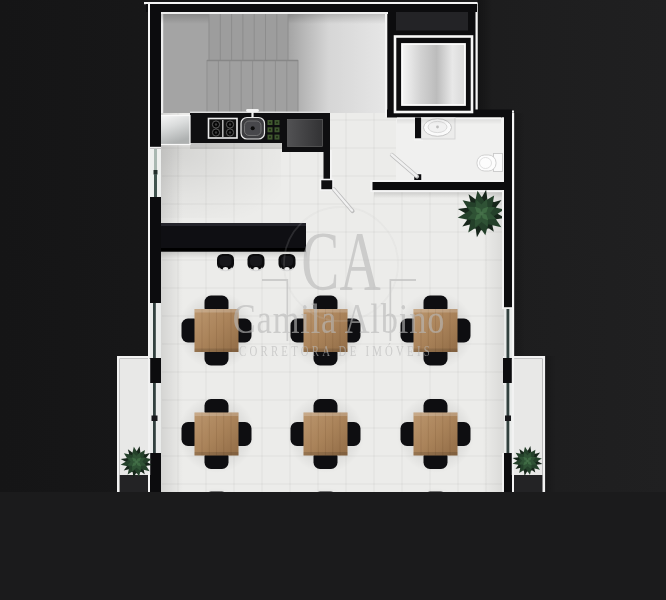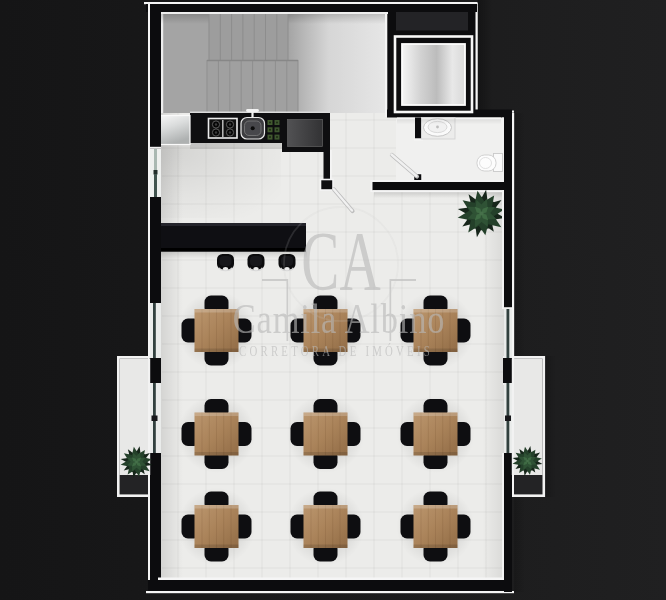--- a/index.html
+++ b/index.html
@@ -1,16 +1,16 @@
 <!DOCTYPE html>
 <html><head>
 <meta charset="utf-8">
 <style>
 html,body{margin:0;padding:0;background:#1b1b1c;}
-.stage{position:relative;width:666px;height:600px;overflow:hidden;font-family:"Liberation Serif",serif;}
+.stage{position:relative;width:666px;height:492px;overflow:hidden;font-family:"Liberation Serif",serif;}
 </style>
 </head>
 <body>
 <div class="stage">
 <svg width="666" height="600" viewBox="0 0 666 600" style="filter:blur(0.3px)">
 <defs>
   <linearGradient id="bg" gradientUnits="userSpaceOnUse" x1="0" y1="0" x2="666" y2="0">
     <stop offset="0" stop-color="#151516"></stop>
     <stop offset="0.5" stop-color="#1a1a1b"></stop>
     <stop offset="1" stop-color="#202021"></stop>

